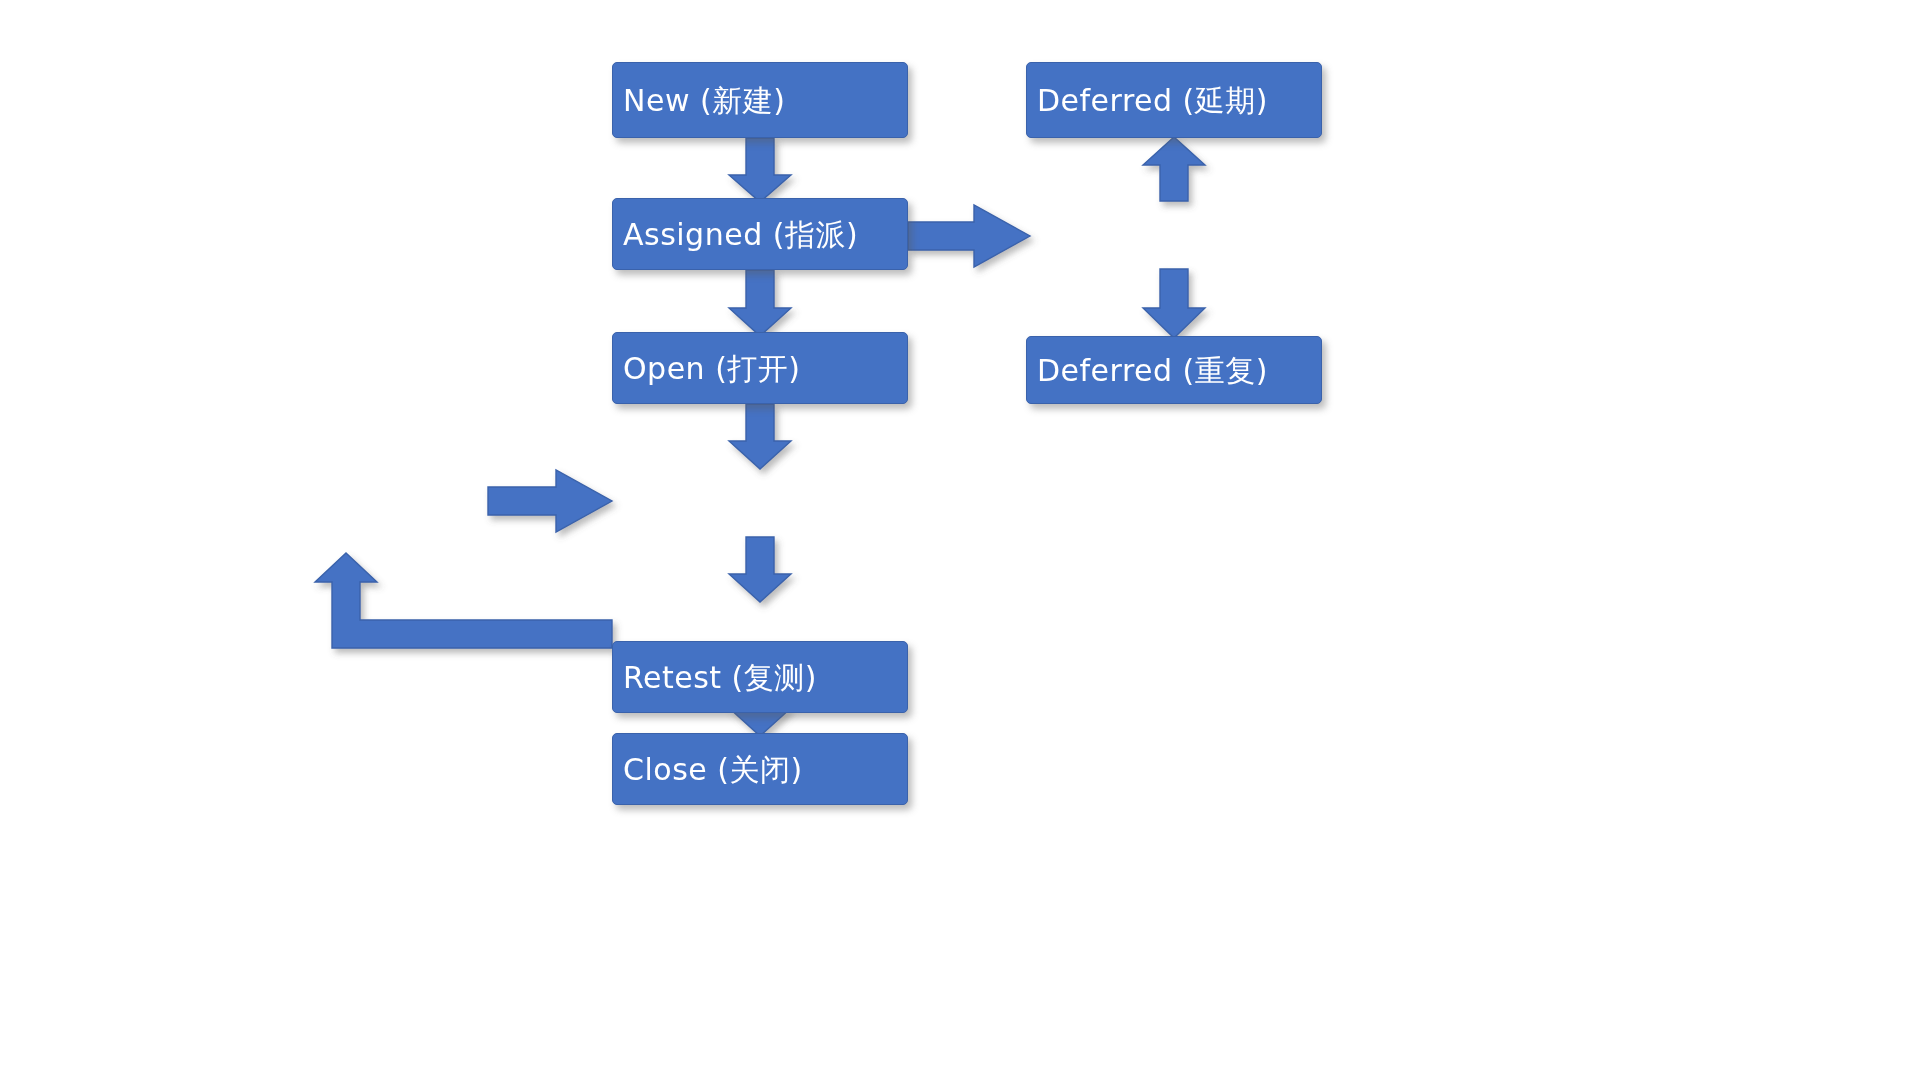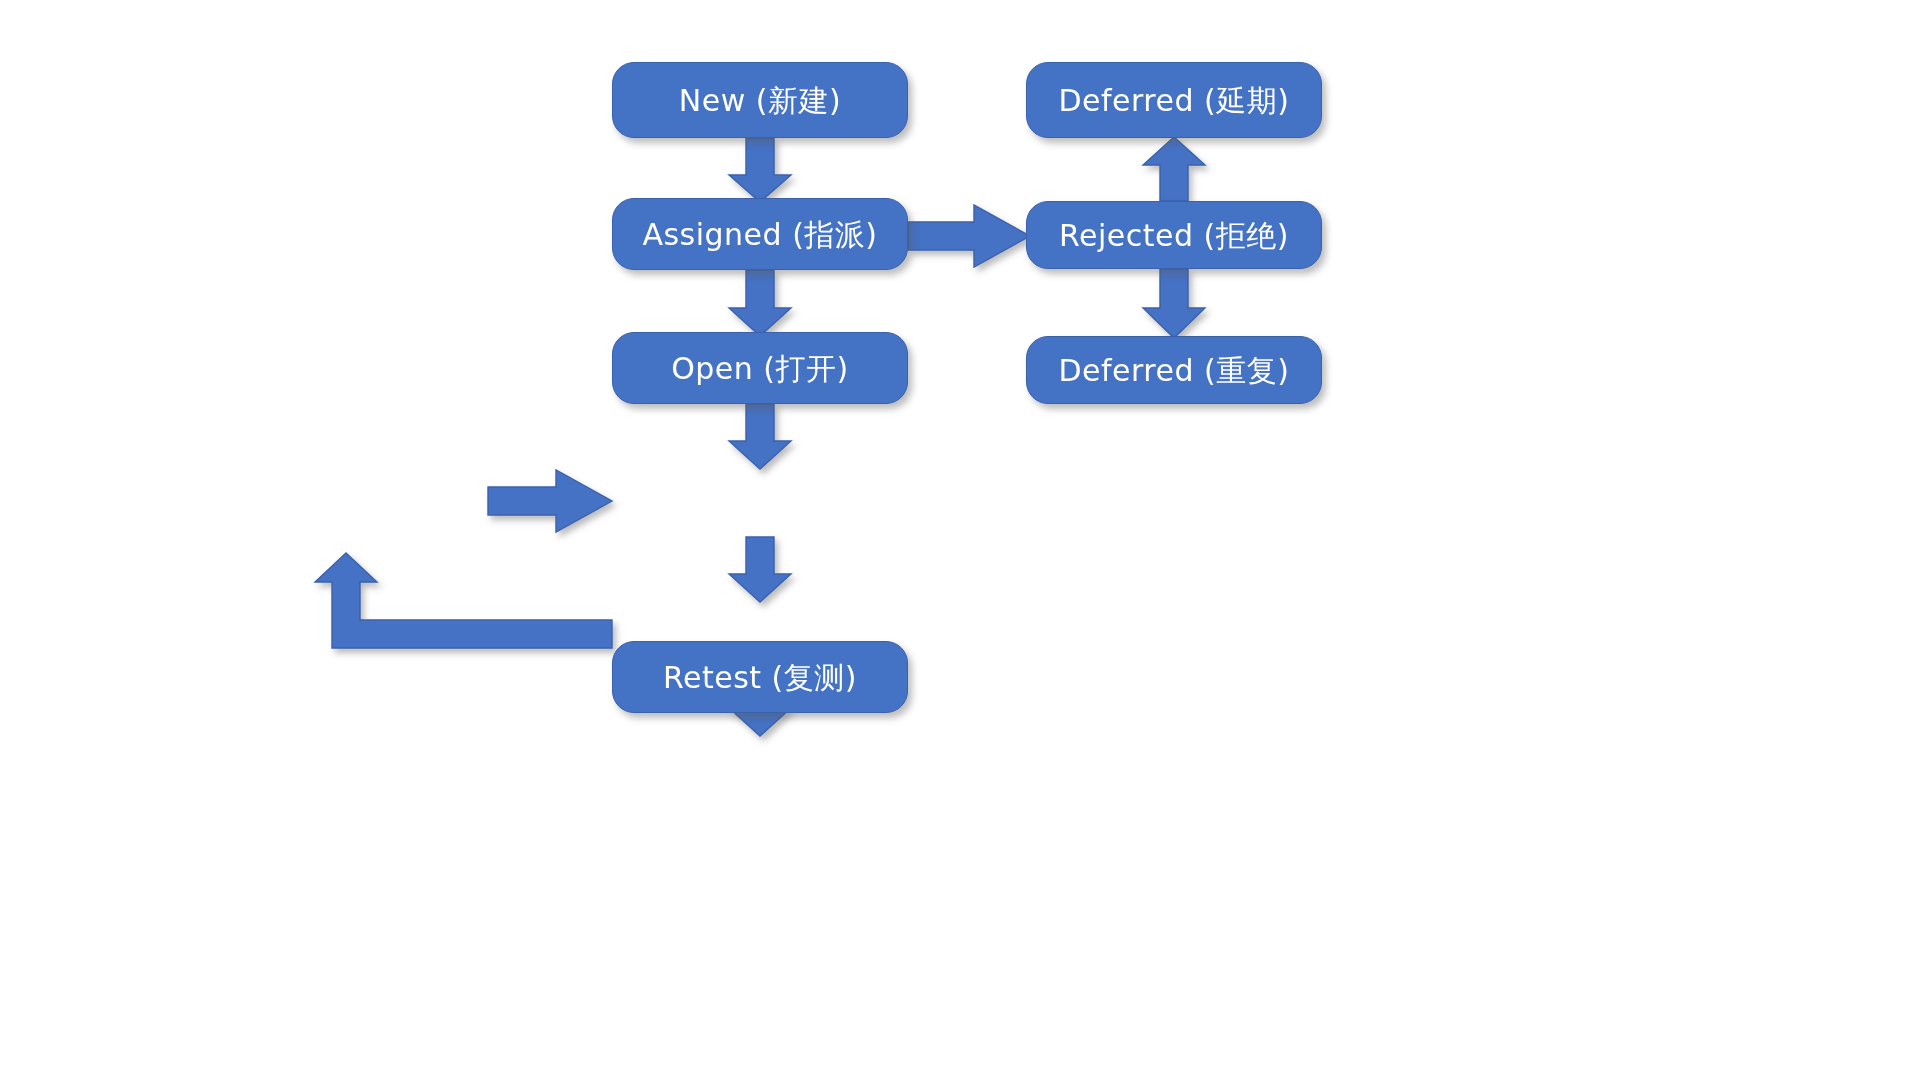--- a/index.html
+++ b/index.html
@@ -30,27 +30,26 @@
     width: 1920px;
     height: 1080px;
     z-index: 1;
   }
 
   
   .node {
     position: absolute;
     z-index: 2;
     box-sizing: border-box;
-    border-radius: 22px;
+    border-radius: 5px;
     background: #4472C4;
     border: 1.5px solid #3A62AB;
     box-shadow: 4px 5px 7px rgba(90, 90, 90, 0.40);
     display: flex;
     align-items: center;
-    justify-content: center;
     text-align: center;
   }
   .node-label {
     color: #ffffff;
     font-family: "DejaVu Sans", "Liberation Sans", sans-serif;
     font-size: 30px;
     font-weight: 400;
     letter-spacing: 0.5px;
     line-height: 1.1;
     white-space: nowrap;
@@ -105,27 +104,27 @@
 
   <div class="node" style="left:612px; top:332px; width:296px; height:72px;">
     <span class="node-label">Open (打开)</span>
   </div>
 
 
   <div class="node" style="left:612px; top:598px; width:296px; height:72px;margin-top:43px;">
     <span class="node-label">Retest (复测)</span>
   </div>
 
+  <div class="node" style="left:612px; top:733px; width:296px; height:72px;">
+    <span class="node-label">Close (关闭)</span>
+  </div>
 
 
   <div class="node" style="left:1026px; top:62px; width:296px; height:76px;">
     <span class="node-label">Deferred (延期)</span>
   </div>
 
-  <div class="node" style="left:1026px; top:201px; width:296px; height:68px;">
-    <span class="node-label">Rejected (拒绝)</span>
-  </div>
 
   <div class="node" style="left:1026px; top:336px; width:296px; height:68px;">
     <span class="node-label">Deferred (重复)</span>
   </div>
 
 </div>
 
 </body></html>

